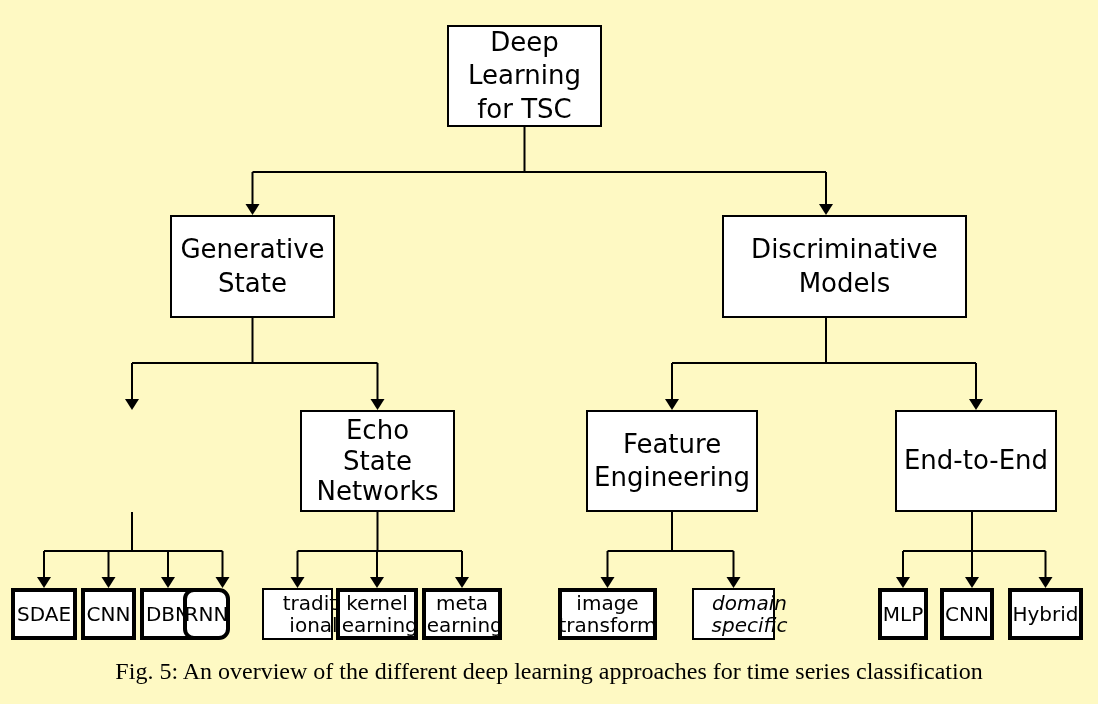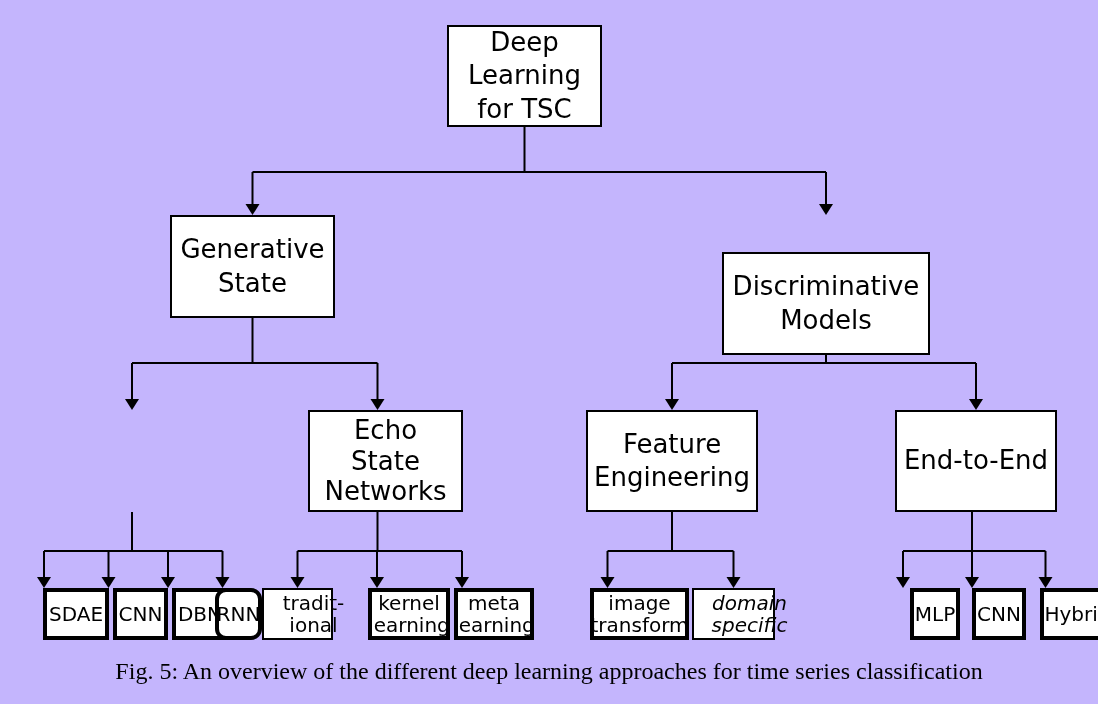--- a/index.html
+++ b/index.html
@@ -1,20 +1,20 @@
 <!DOCTYPE html>
 <html><head>
 <meta charset="utf-8">
 <style>
   html, body { margin: 0; padding: 0; background: #ffffff; }
   #canvas {
     position: relative;
     width: 1098px;
     height: 704px;
-    background: #c4b5fd;
+    background: #fef9c3;
     font-family: "DejaVu Sans", "Liberation Sans", sans-serif;
     color: #000000;
     overflow: hidden;
   }
   #connectors {
     position: absolute;
     left: 0; top: 0;
     width: 1098px; height: 704px;
   }
   .node {
@@ -37,21 +37,21 @@
     display: flex;
     align-items: center;
     justify-content: center;
     text-align: center;
     white-space: pre-line;
     font-size: 20px;
     line-height: 1.1;
     top: 588px;
     height: 52px;
   }
-  .leaf.thick { border: 4px solid #000000; margin-left: 32px; }
+  .leaf.thick { border: 4px solid #000000; }
   .leaf.thin  { border: 2px solid #000000; padding-left: 32px; }
   #caption {
     position: absolute;
     left: 0;
     top: 658px;
     width: 1098px;
     text-align: center;
     font-family: "Liberation Serif", "DejaVu Serif", serif;
     font-size: 24px;
     color: #000000;
@@ -100,24 +100,24 @@
       <polygon points="1038.5,577 1052.5,577 1045.5,588"></polygon>
     </g>
   </svg>
 
   <div class="node" style="left:447px; top:25px; width:155px; height:102px;">Deep
 Learning
 for TSC</div>
 
   <div class="node" style="left:170px; top:215px; width:165px; height:103px;">Generative
 State</div>
-  <div class="node" style="left:722px; top:215px; width:208px; height:103px;margin-top:37px;">Discriminative
+  <div class="node" style="left:722px; top:215px; width:245px; height:103px;">Discriminative
 Models</div>
 
-  <div class="node" style="left:308px; top:410px; width:155px; height:102px; line-height:1.18;">Echo
+  <div class="node" style="left:300px; top:410px; width:155px; height:102px; line-height:1.18;">Echo
 State
 Networks</div>
   <div class="node" style="left:586px; top:410px; width:172px; height:102px;">Feature
 Engineering</div>
   <div class="node" style="left:895px; top:410px; width:162px; height:102px;">End-to-End</div>
 
   <div class="leaf thick" style="left:11px; width:66px;">SDAE</div>
   <div class="leaf thick" style="left:81px; width:55px;">CNN</div>
   <div class="leaf thick" style="left:140px; width:56px;">DBN</div>
   <div class="leaf thick" style="left:183px; width:47px;border-radius:11px;">RNN</div>

